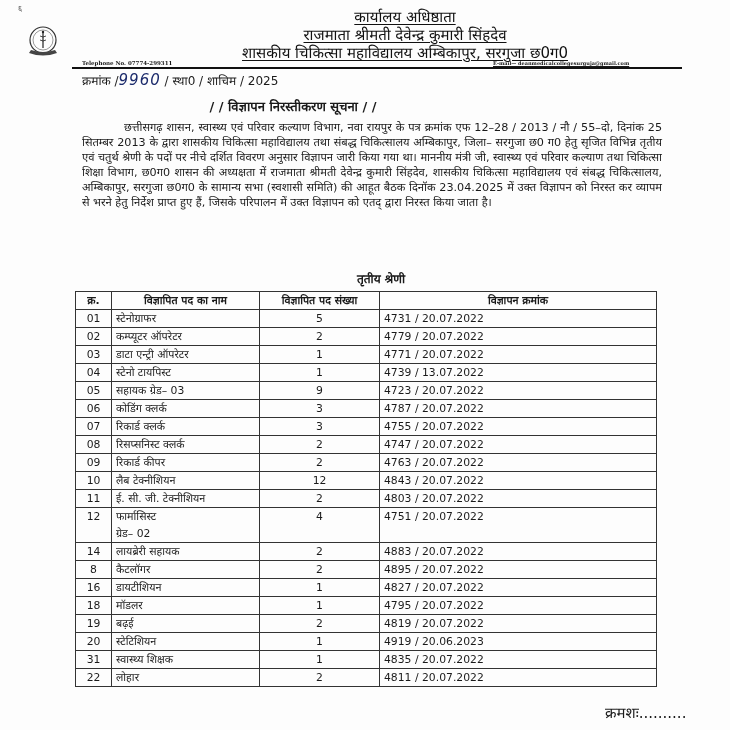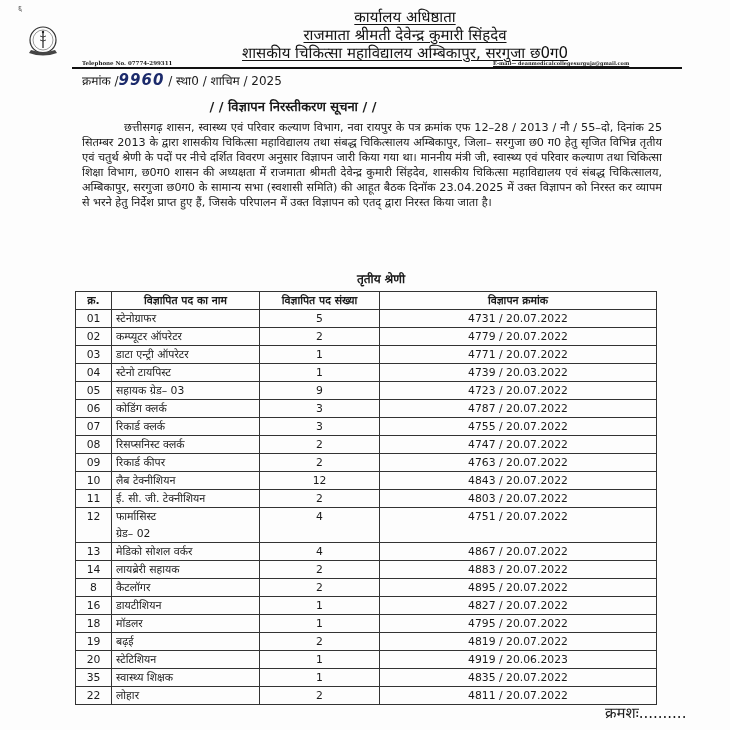--- a/index.html
+++ b/index.html
@@ -17,21 +17,21 @@
     font-family: "DejaVu Sans", sans-serif; color: #111;
   }
   .h1 { top: 6px; font-size: 15px; left: 40px; }
   .h2 { top: 24px; font-size: 15px; left: 40px; }
   .h3 { top: 42px; font-size: 15px; left: 40px; }
   .h1 span, .h2 span, .h3 span { text-decoration: underline; text-underline-offset: 2px; }
   .tel { position: absolute; left: 82px; top: 60px; font-size: 5.5px; font-weight: bold; font-family: "DejaVu Serif", serif; }
   .email { position: absolute; left: 493px; top: 60px; font-size: 5px; font-weight: bold; font-family: "DejaVu Serif", serif; text-decoration: underline; }
   .rule { position: absolute; left: 72px; top: 67px; width: 610px; height: 2px; background: #111; }
   .ref-line { position: absolute; left: 82px; top: 71px; font-size: 12px; }
-  .ref-line .hand, .date-line .hand { font-family: "DejaVu Sans", sans-serif; font-style: italic; font-size: 15px; color: #1b2a6b; font-weight: bold; letter-spacing: 1px; }
+  .ref-line .hand, .date-line .hand { font-family: "DejaVu Sans", sans-serif; font-style: italic; font-size: 15px; color: #1b2a6b; font-weight: normal; letter-spacing: 1px; }
   .date-line { position: absolute; left: 455px; top: 71px; font-size: 12px; }
   .date-line .dots { color: #1b2a6b; }
   .notice-title {
     position: absolute; left: 0; width: 586px; top: 97px; text-align: center;
     font-size: 13px; font-weight: bold;
   }
   .body-text {
     position: absolute; left: 82px; top: 120px; width: 580px;
     font-size: 11.2px; line-height: 15px; text-align: justify; text-indent: 42px;
   }
@@ -47,21 +47,21 @@
     border: 1px solid #333; padding: 0 4px; height: 17px; line-height: 17px;
     vertical-align: top;
   }
   table.posts th { font-weight: bold; text-align: center; }
   table.posts th.c-no { width: 27px; }
   table.posts th.c-name { width: 139px; }
   table.posts th.c-count { width: 111px; }
   table.posts td.c-no { text-align: center; }
   table.posts td.c-name { text-align: left; }
   table.posts td.c-count { text-align: center; }
-  table.posts td.c-adv { text-align: center; }
+  table.posts td.c-adv { text-align: left; }
   .continued { position: absolute; left: 605px; top: 702px; font-size: 15px; }
 </style>
 </head>
 <body>
 
 <div class="page">
   <span class="corner-mark">६</span>
 
   <svg class="logo" viewBox="0 0 38 34">
     <ellipse cx="19" cy="15" rx="13" ry="13" fill="none" stroke="#333" stroke-width="1.2"></ellipse>
@@ -115,21 +115,21 @@
         <tr>
           <td class="c-no"><span>03</span></td>
           <td class="c-name"><span>डाटा एन्ट्री ऑपरेटर</span></td>
           <td class="c-count"><span>1</span></td>
           <td class="c-adv"><span>4771 / 20.07.2022</span></td>
         </tr>
         <tr>
           <td class="c-no"><span>04</span></td>
           <td class="c-name"><span>स्टेनो टायपिस्ट</span></td>
           <td class="c-count"><span>1</span></td>
-          <td class="c-adv"><span>4739 / 20.03.2022</span></td>
+          <td class="c-adv"><span>4739 / 13.07.2022</span></td>
         </tr>
         <tr>
           <td class="c-no"><span>05</span></td>
           <td class="c-name"><span>सहायक ग्रेड– 03</span></td>
           <td class="c-count"><span>9</span></td>
           <td class="c-adv"><span>4723 / 20.07.2022</span></td>
         </tr>
         <tr>
           <td class="c-no"><span>06</span></td>
           <td class="c-name"><span>कोडिंग क्लर्क</span></td>
@@ -166,26 +166,20 @@
           <td class="c-count"><span>2</span></td>
           <td class="c-adv"><span>4803 / 20.07.2022</span></td>
         </tr>
         <tr>
           <td class="c-no"><span>12</span></td>
           <td class="c-name"><span>फार्मासिस्ट</span><div>ग्रेड– 02</div></td>
           <td class="c-count"><span>4</span></td>
           <td class="c-adv"><span>4751 / 20.07.2022</span></td>
         </tr>
         <tr>
-          <td class="c-no"><span>13</span></td>
-          <td class="c-name"><span>मेडिको सोशल वर्कर</span></td>
-          <td class="c-count"><span>4</span></td>
-          <td class="c-adv"><span>4867 / 20.07.2022</span></td>
-        </tr>
-        <tr>
           <td class="c-no"><span>14</span></td>
           <td class="c-name"><span>लायब्रेरी सहायक</span></td>
           <td class="c-count"><span>2</span></td>
           <td class="c-adv"><span>4883 / 20.07.2022</span></td>
         </tr>
         <tr>
           <td class="c-no"><span>8</span></td>
           <td class="c-name"><span>कैटलॉगर</span></td>
           <td class="c-count"><span>2</span></td>
           <td class="c-adv"><span>4895 / 20.07.2022</span></td>
@@ -208,21 +202,21 @@
           <td class="c-count"><span>2</span></td>
           <td class="c-adv"><span>4819 / 20.07.2022</span></td>
         </tr>
         <tr>
           <td class="c-no"><span>20</span></td>
           <td class="c-name"><span>स्टेटिशियन</span></td>
           <td class="c-count"><span>1</span></td>
           <td class="c-adv"><span>4919 / 20.06.2023</span></td>
         </tr>
         <tr>
-          <td class="c-no"><span>35</span></td>
+          <td class="c-no"><span>31</span></td>
           <td class="c-name"><span>स्वास्थ्य शिक्षक</span></td>
           <td class="c-count"><span>1</span></td>
           <td class="c-adv"><span>4835 / 20.07.2022</span></td>
         </tr>
         <tr>
           <td class="c-no"><span>22</span></td>
           <td class="c-name"><span>लोहार</span></td>
           <td class="c-count"><span>2</span></td>
           <td class="c-adv"><span>4811 / 20.07.2022</span></td>
         </tr>

